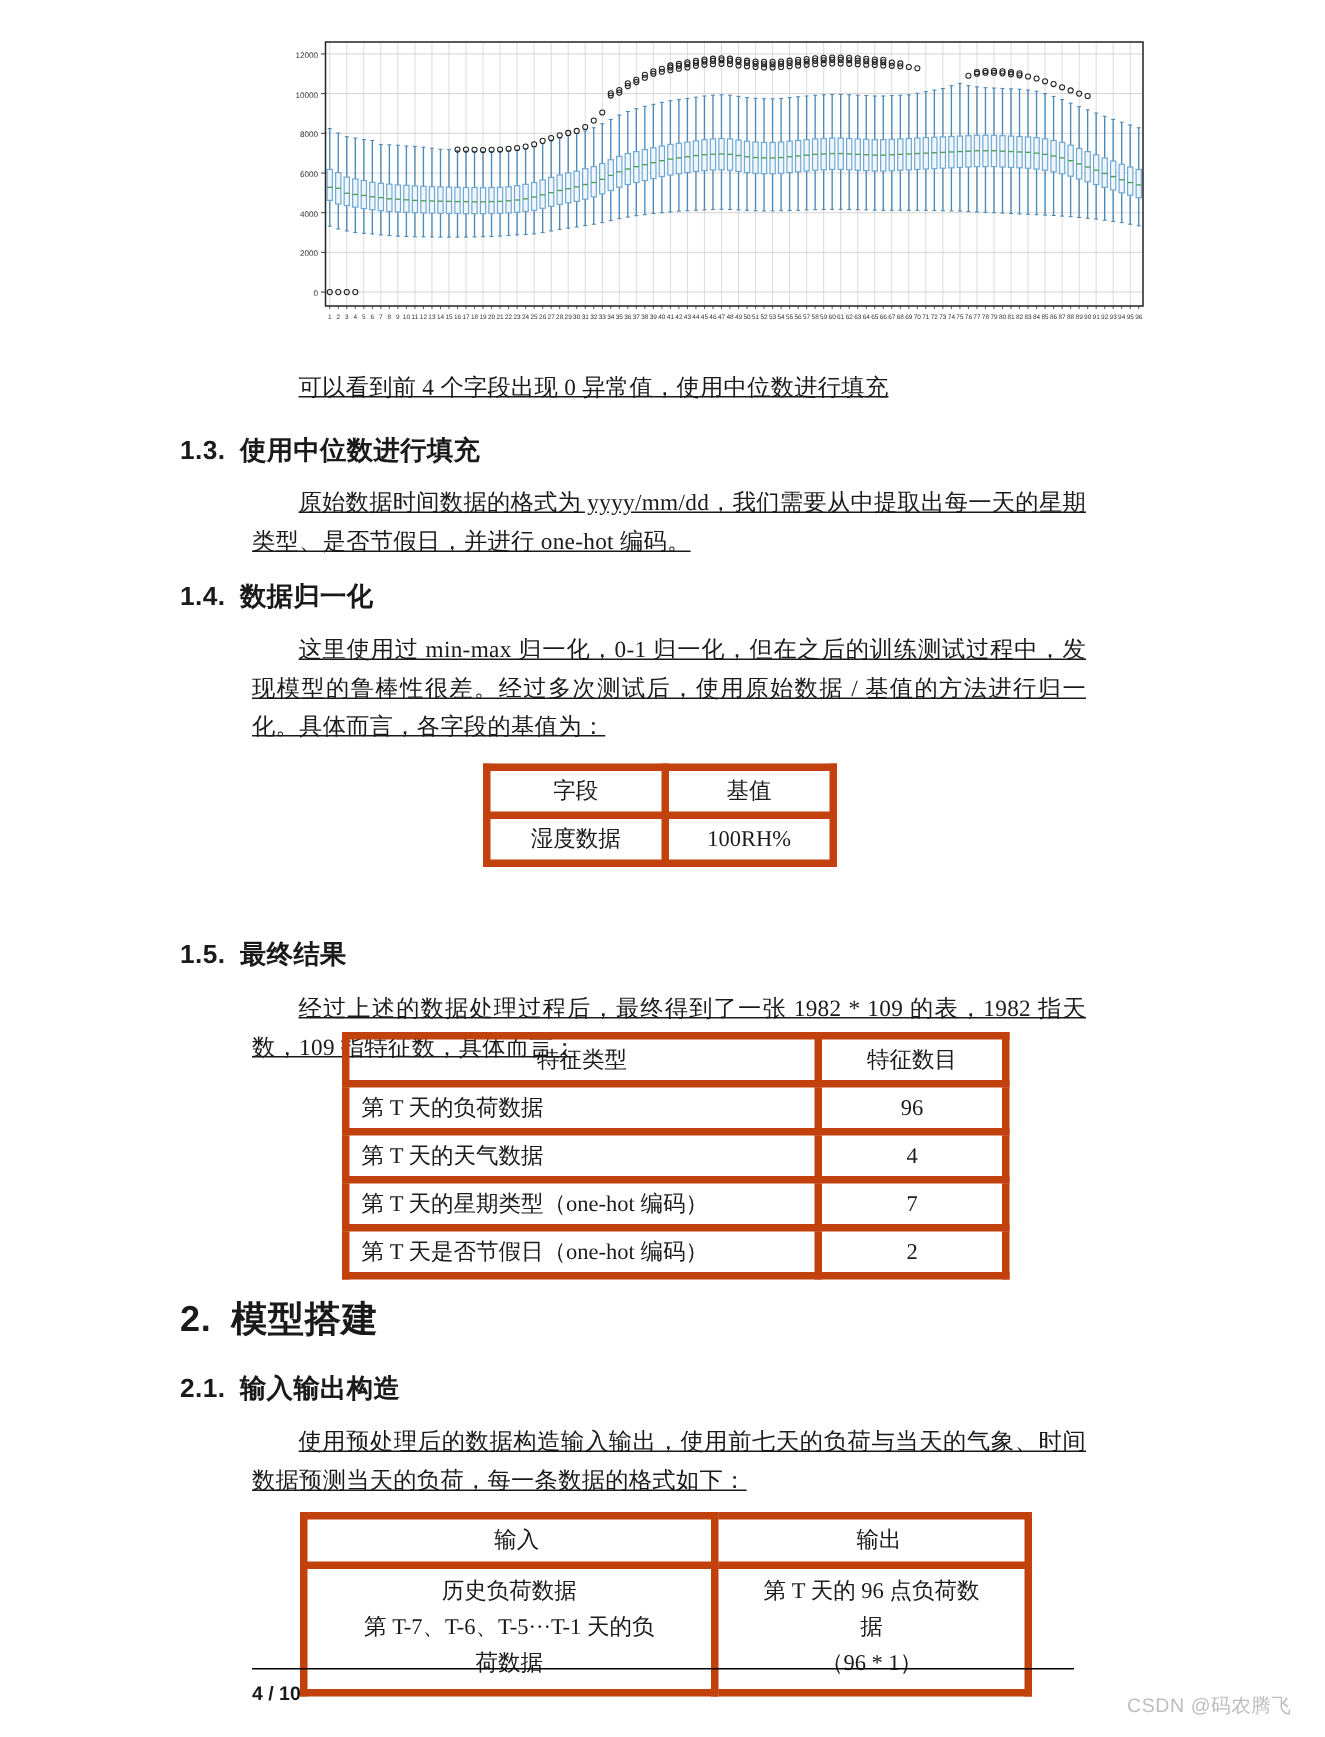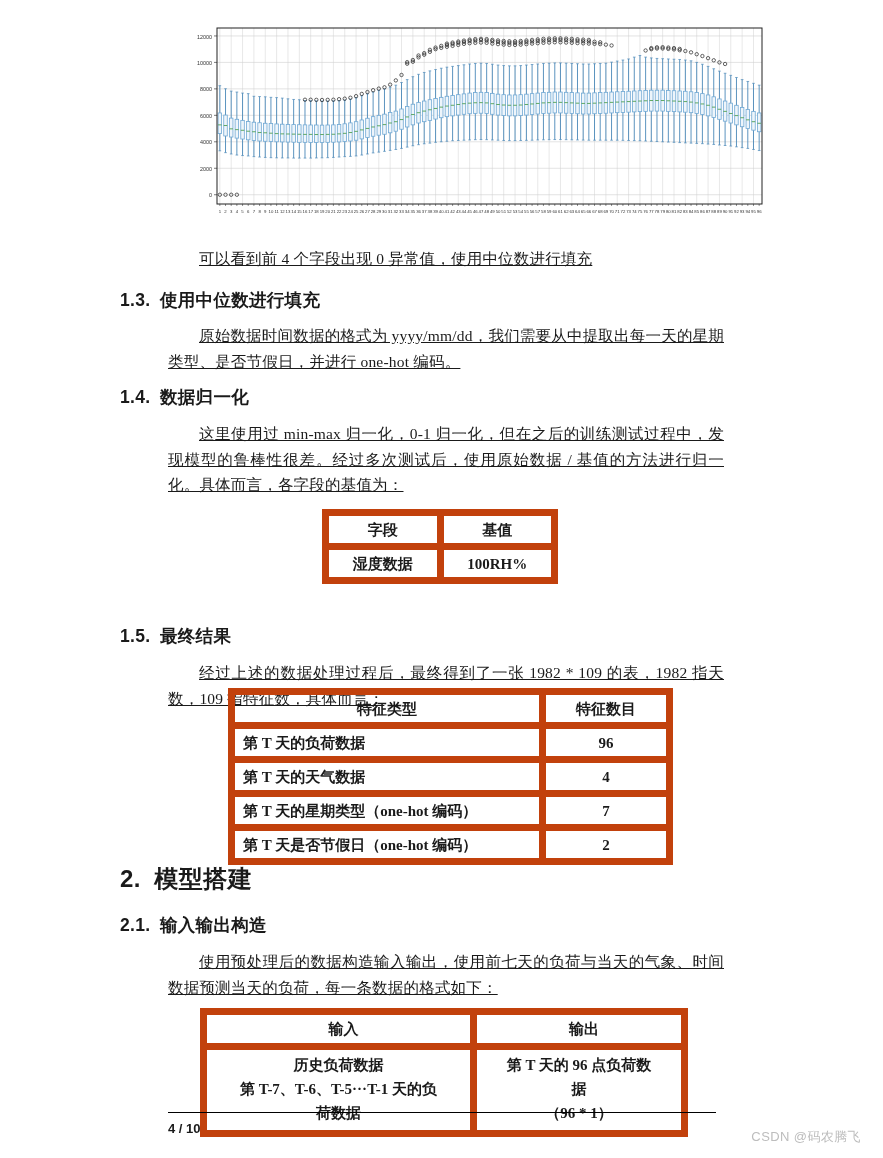--- a/index.html
+++ b/index.html
@@ -61,24 +61,24 @@
   .h1 .num, .h2 .num { margin-right: 0.55em; }
 
   
   table.doc {
     position: absolute;
     border-collapse: collapse;
     font-size: 15px;
     line-height: 22px;
   }
   table.doc td, table.doc th {
-    border: 7px solid #c2410c;
+    border: 5px solid #c2410c;
     padding: 2px 6px;
     text-align: center;
-    font-weight: bold;
+    font-weight: normal;
     vertical-align: middle;
     margin-top: 40px;
   }
   table.doc .left { text-align: left; padding-left: 8px; }
 
   #table-base { left: 322px; top: 509px; width: 236px; }
   #table-base td { height: 23px; }
 
   #table-features { left: 228px; top: 688px; width: 445px; }
   #table-features td { height: 23px; }

